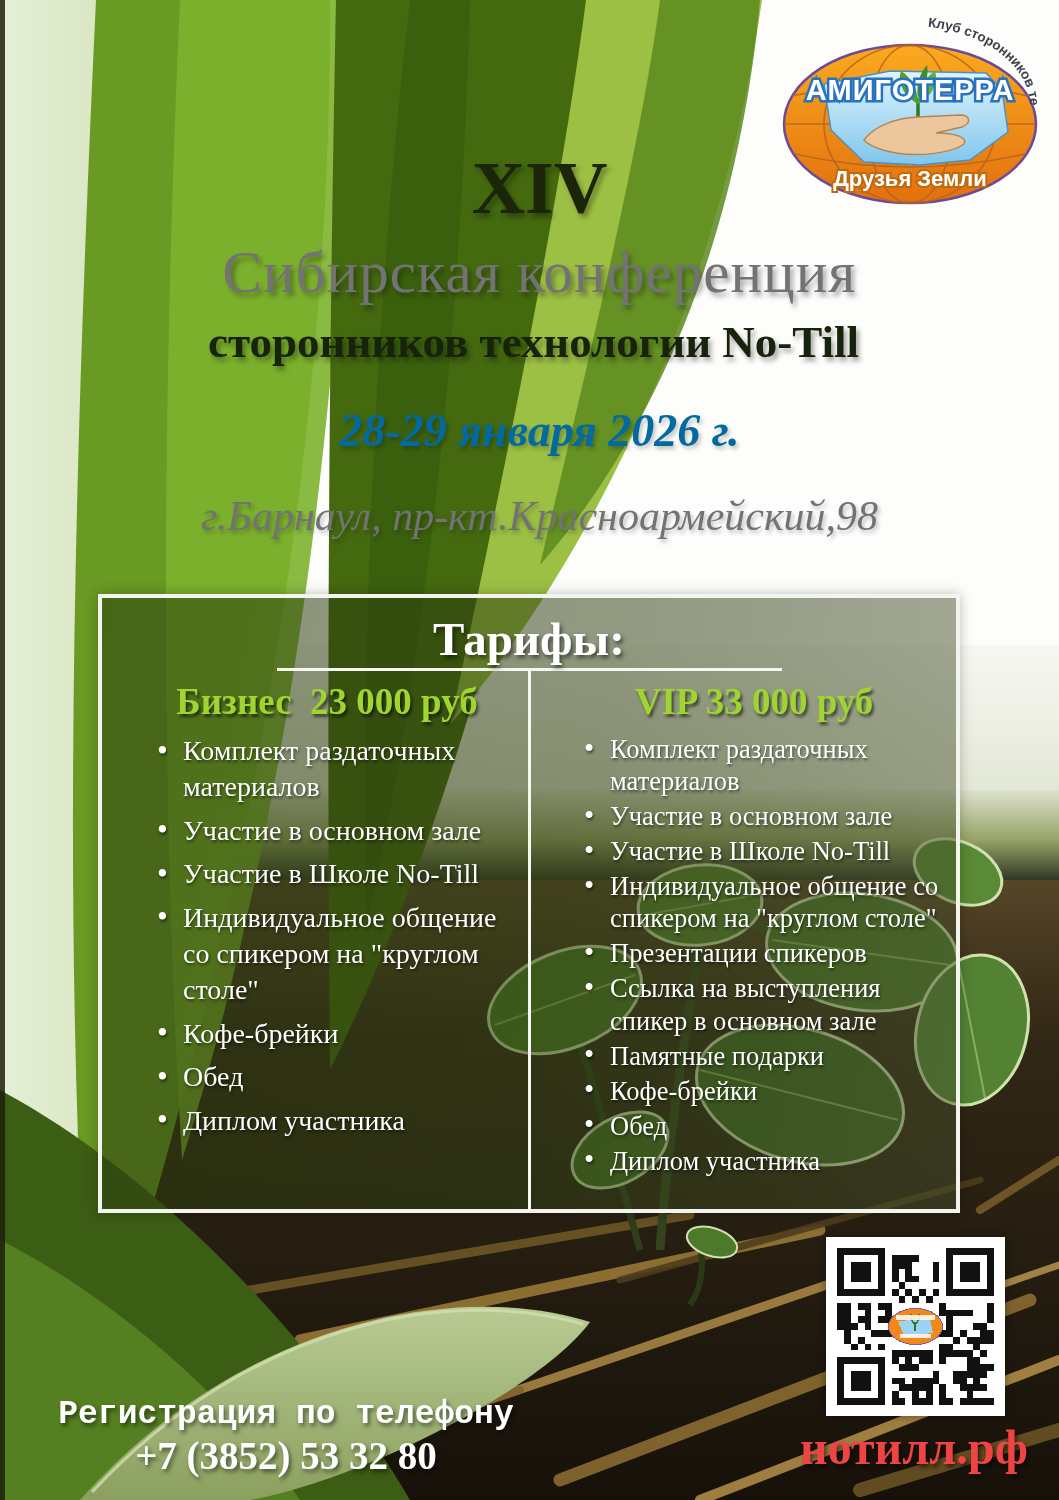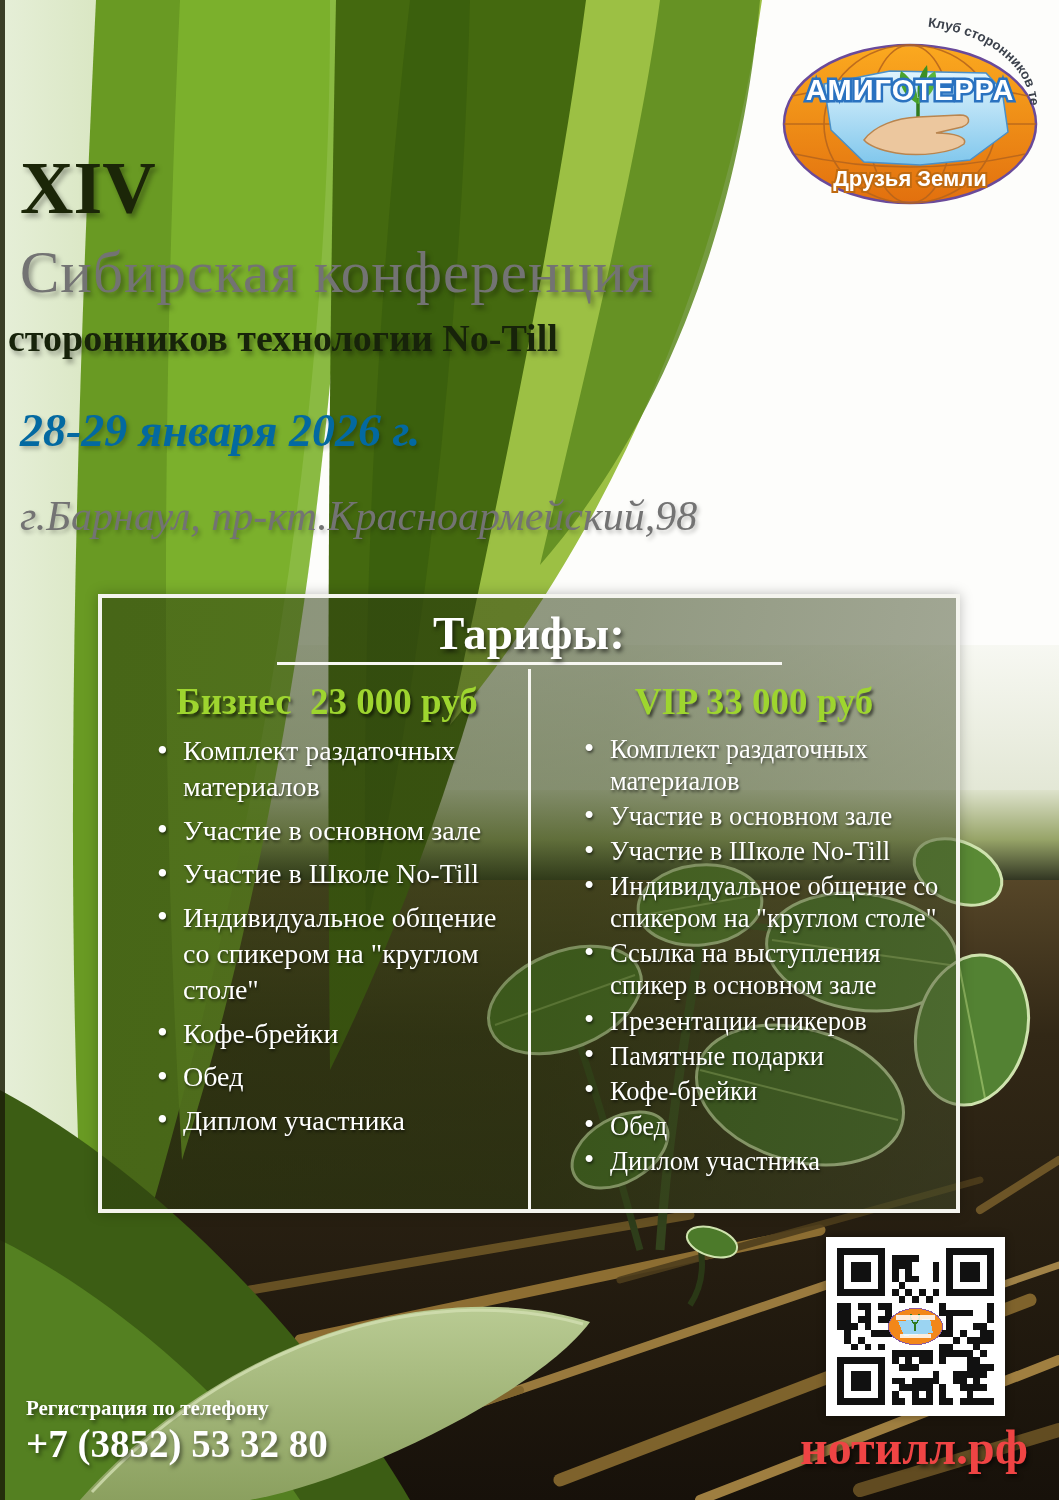--- a/index.html
+++ b/index.html
@@ -3,51 +3,51 @@
 <meta charset="utf-8">
 <style>
   html,body{margin:0;padding:0;background:#888;}
   .poster{
     position:relative; width:1059px; height:1500px; margin:0 auto;
     overflow:hidden; background:#fdfdfb;
     font-family:"Liberation Serif","DejaVu Serif",serif;
   }
   .bg{position:absolute;inset:0;pointer-events:none;}
   .abs{position:absolute;}
-  .ctr{text-align:left;}
+  .ctr{text-align:center;}
   
   .roman{
     left:20px; right:0; top:146px; font-size:74px; font-weight:bold;
     color:#1b2608; text-shadow:3px 4px 5px rgba(0,0,0,0.35);
   }
   .title1{
     left:20px; right:0; top:238px; font-size:59px; font-weight:normal;
     color:#737373; text-shadow:3px 4px 5px rgba(0,0,0,0.35); letter-spacing:1px;
   }
   .title2{
-    left:8px; right:0; top:316px; font-size:38px; font-weight:bold;
+    left:8px; right:0; top:316px; font-size:45px; font-weight:bold;
     color:#17230a; text-shadow:3px 4px 5px rgba(0,0,0,0.35);
   }
   .date{
     left:20px; right:0; top:404px; font-size:46px; font-weight:bold; font-style:italic;
     color:#0369a1; text-shadow:2px 3px 4px rgba(0,0,0,0.25);
   }
   .addr{
     left:20px; right:0; top:492px; font-size:42px; font-weight:normal; font-style:italic;
     color:#737373; text-shadow:2px 3px 4px rgba(0,0,0,0.25);
   }
   
   .tariffs{
     left:98px; top:594px; width:854px; height:611px;
     border:4px solid #f4f4ee;
     background:linear-gradient(100deg, rgba(43,59,13,0.55) 0%, rgba(47,62,18,0.52) 55%, rgba(70,80,45,0.48) 100%);
     box-shadow:0 0 12px rgba(0,0,0,0.25);
   }
   .tariffs-heading{
-    margin-top:8px; font-size:47px; font-weight:bold; color:#ffffff;
+    margin-top:14px; font-size:47px; font-weight:bold; color:#ffffff;
     text-align:center; text-shadow:2px 3px 4px rgba(0,0,0,0.55);
   }
   .tariffs-underline{
     width:505px; height:3px; background:#f7f7f2; margin:2px auto 0;
   }
   .tariffs-divider{
     position:absolute; left:50%; top:71px; bottom:0; width:3px;
     margin-left:-1px; background:#f7f7f2;
   }
   .cols{position:absolute; left:0; right:0; top:74px; bottom:0; display:flex;}
@@ -64,21 +64,21 @@
   ul.benefits li::before{
     content:"\2022"; position:absolute; left:4px; top:-0.08em; font-size:1.1em;
   }
   .col-business ul.benefits li{font-size:28px; line-height:1.3; margin-bottom:7px;}
   .col-vip ul.benefits li{font-size:26.5px; line-height:1.21; margin-bottom:3px;}
   
   .reg{
     left:26px; top:1396px; width:520px; color:#ffffff; font-weight:bold;
     text-shadow:2px 3px 4px rgba(0,0,0,0.5);
   }
-  .reg-line1{font-size:21px;}
+  .reg-line1{font-size:33px;font-family:Liberation Mono, monospace;}
   .reg-line2{font-size:39px; }
   .site{
     left:800px; top:1420px; width:210px; font-size:48px; font-weight:bold;
     color:#ef4444; text-shadow:2px 3px 4px rgba(0,0,0,0.6);
   }
   .qr-wrap{
     left:826px; top:1237px; width:179px; height:179px; background:#ffffff;
     box-shadow:0 0 8px rgba(0,0,0,0.4);
   }
   .qr-wrap svg{display:block;}
@@ -234,22 +234,22 @@
           <li>Диплом участника</li>
         </ul>
       </div>
       <div class="col col-vip">
         <div class="col-name" style="color:#9ed52f">VIP 33 000 руб</div>
         <ul class="benefits">
           <li>Комплект раздаточных материалов</li>
           <li>Участие в основном зале</li>
           <li>Участие в Школе No-Till</li>
           <li>Индивидуальное общение со спикером на "круглом столе"</li>
+          <li>Презентации спикеров</li>
           <li>Ссылка на выступления спикер в основном зале</li>
-          <li>Презентации спикеров</li>
           <li>Памятные подарки</li>
           <li>Кофе-брейки</li>
           <li>Обед</li>
           <li>Диплом участника</li>
         </ul>
       </div>
     </div>
   </div>
 
   <div class="abs ctr reg">

